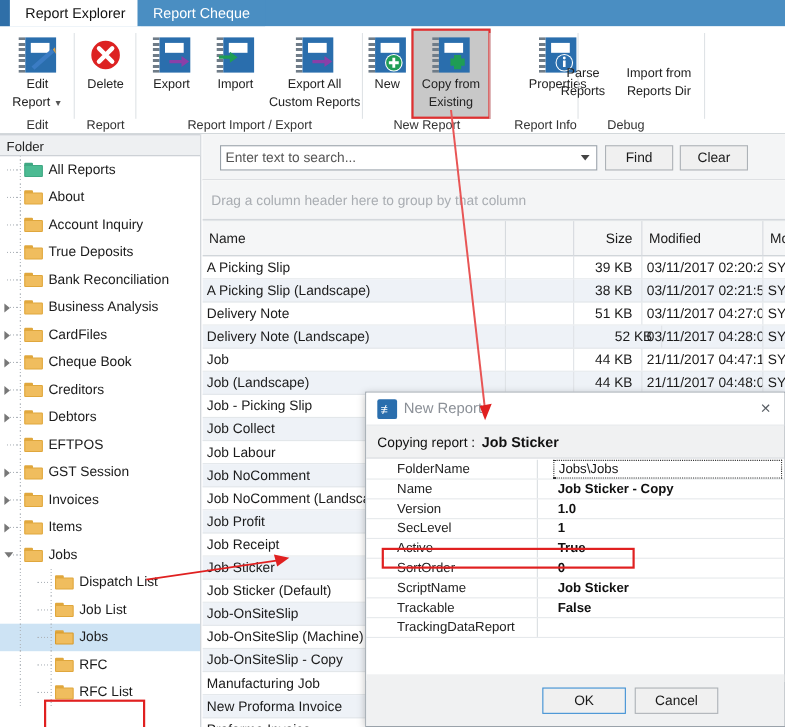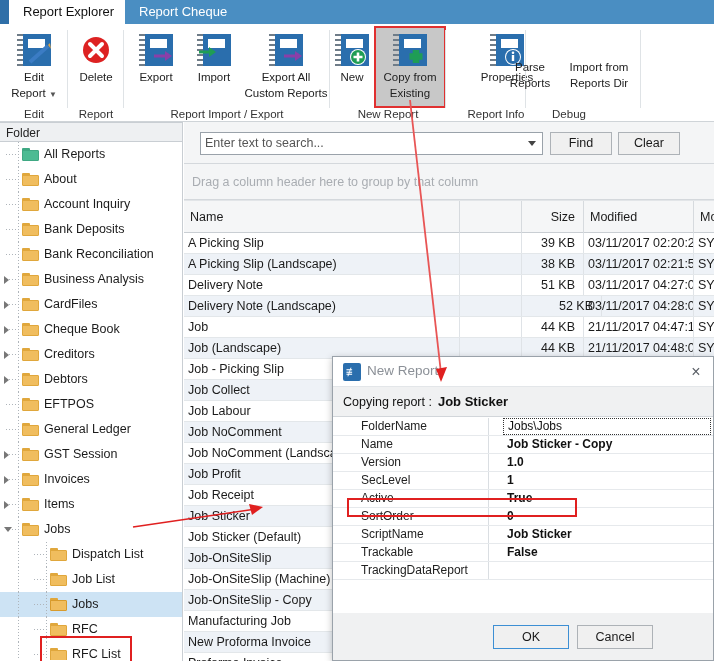--- a/index.html
+++ b/index.html
@@ -408,21 +408,21 @@
           </div>
           <span class="tlabel" style="left: 44px;">Account Inquiry</span>
         </div>
         <div class="tnode">
           <div class="vline" style="left: 18px;"></div>
           <div class="dots" style="left: 6px; width: 14px;"></div>
           <div class="fld" style="left: 22px;">
             <div class="tabtop"></div>
             <div class="box"></div>
           </div>
-          <span class="tlabel" style="left: 44px;">Bank Deposits</span>
+          <span class="tlabel" style="left: 44px;">True Deposits</span>
         </div>
         <div class="tnode">
           <div class="vline" style="left: 18px;"></div>
           <div class="dots" style="left: 6px; width: 14px;"></div>
           <div class="fld" style="left: 22px;">
             <div class="tabtop"></div>
             <div class="box"></div>
           </div>
           <span class="tlabel" style="left: 44px;">Bank Reconciliation</span>
         </div>
@@ -477,29 +477,20 @@
           <span class="tlabel" style="left: 44px;">Debtors</span>
         </div>
         <div class="tnode">
           <div class="vline" style="left: 18px;"></div>
           <div class="dots" style="left: 6px; width: 14px;"></div>
           <div class="fld" style="left: 22px;">
             <div class="tabtop"></div>
             <div class="box"></div>
           </div>
           <span class="tlabel" style="left: 44px;">EFTPOS</span>
-        </div>
-        <div class="tnode">
-          <div class="vline" style="left: 18px;"></div>
-          <div class="dots" style="left: 6px; width: 14px;"></div>
-          <div class="fld" style="left: 22px;">
-            <div class="tabtop"></div>
-            <div class="box"></div>
-          </div>
-          <span class="tlabel" style="left: 44px;">General Ledger</span>
         </div>
         <div class="tnode">
           <div class="vline" style="left: 18px;"></div>
           <div class="dots" style="left: 6px; width: 14px;"></div>
           <div class="exp" style="left: 4px;"></div>
           <div class="fld" style="left: 22px;">
             <div class="tabtop"></div>
             <div class="box"></div>
           </div>
           <span class="tlabel" style="left: 44px;">GST Session</span>

